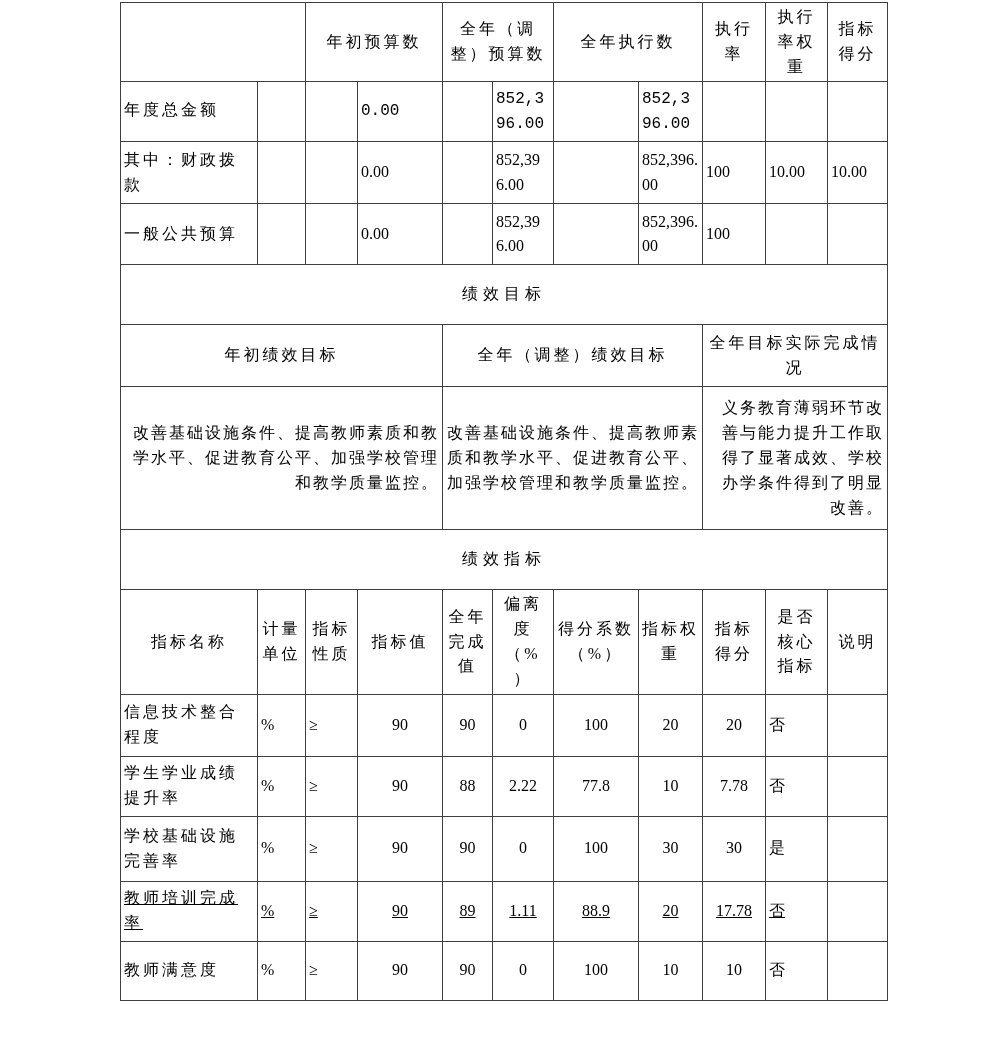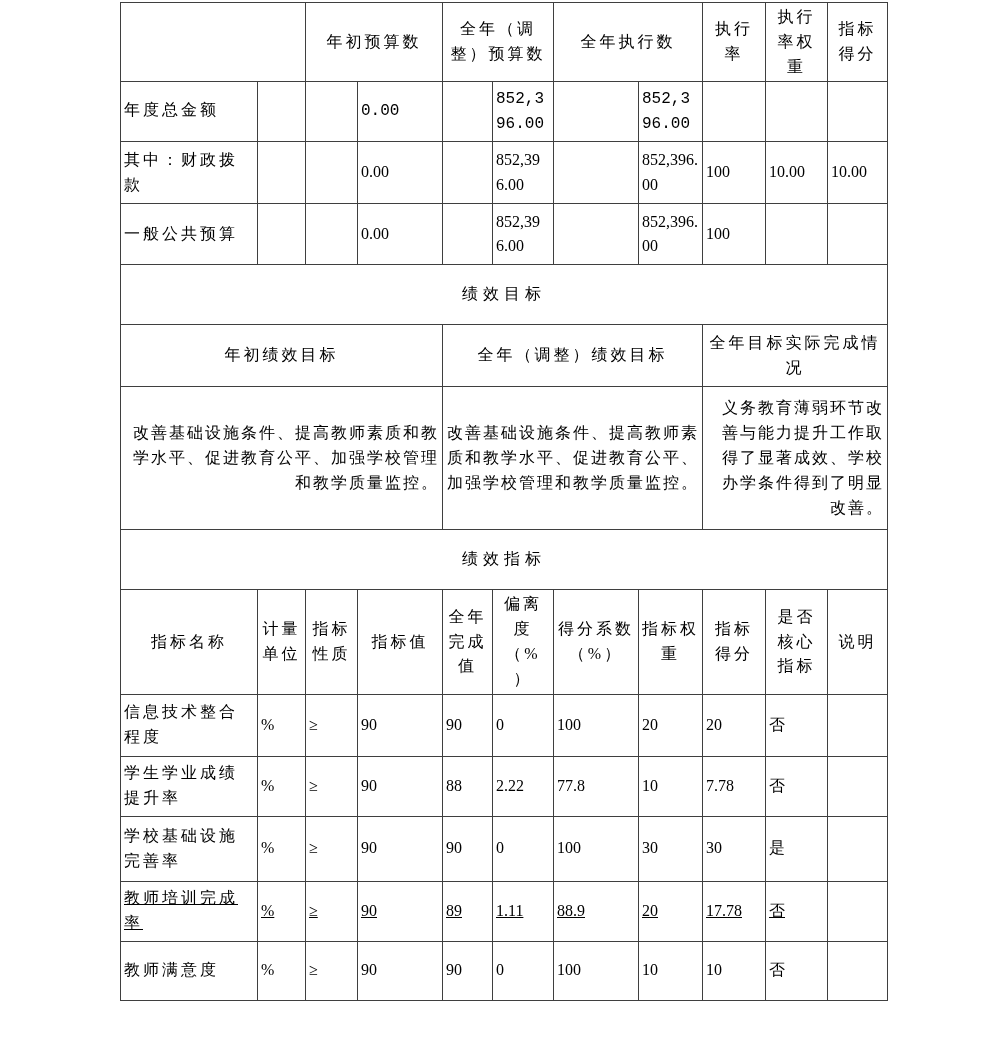--- a/index.html
+++ b/index.html
@@ -23,21 +23,21 @@
     line-height: 1.55;
     padding: 2px 3px;
     vertical-align: middle;
     overflow: hidden;
     word-wrap: break-word;
   }
   .cjk    { letter-spacing: 3px; }
   .title-cell { text-align: center; letter-spacing: 5px; }
   .center { text-align: center; }
   .left   { text-align: left; padding-left: 4px; }
-  .right  { text-align: left; padding-right: 2px; }
+  .right  { text-align: center; padding-right: 2px; }
   .wrapnum { word-break: break-all; }
   .goalbody {
     vertical-align: top;
     text-align: right;
     letter-spacing: 2px;
     line-height: 1.8;
     padding: 4px 5px;
   }
   .rh-title { height: 60px; }
   .rh-fhead { height: 66px; }

